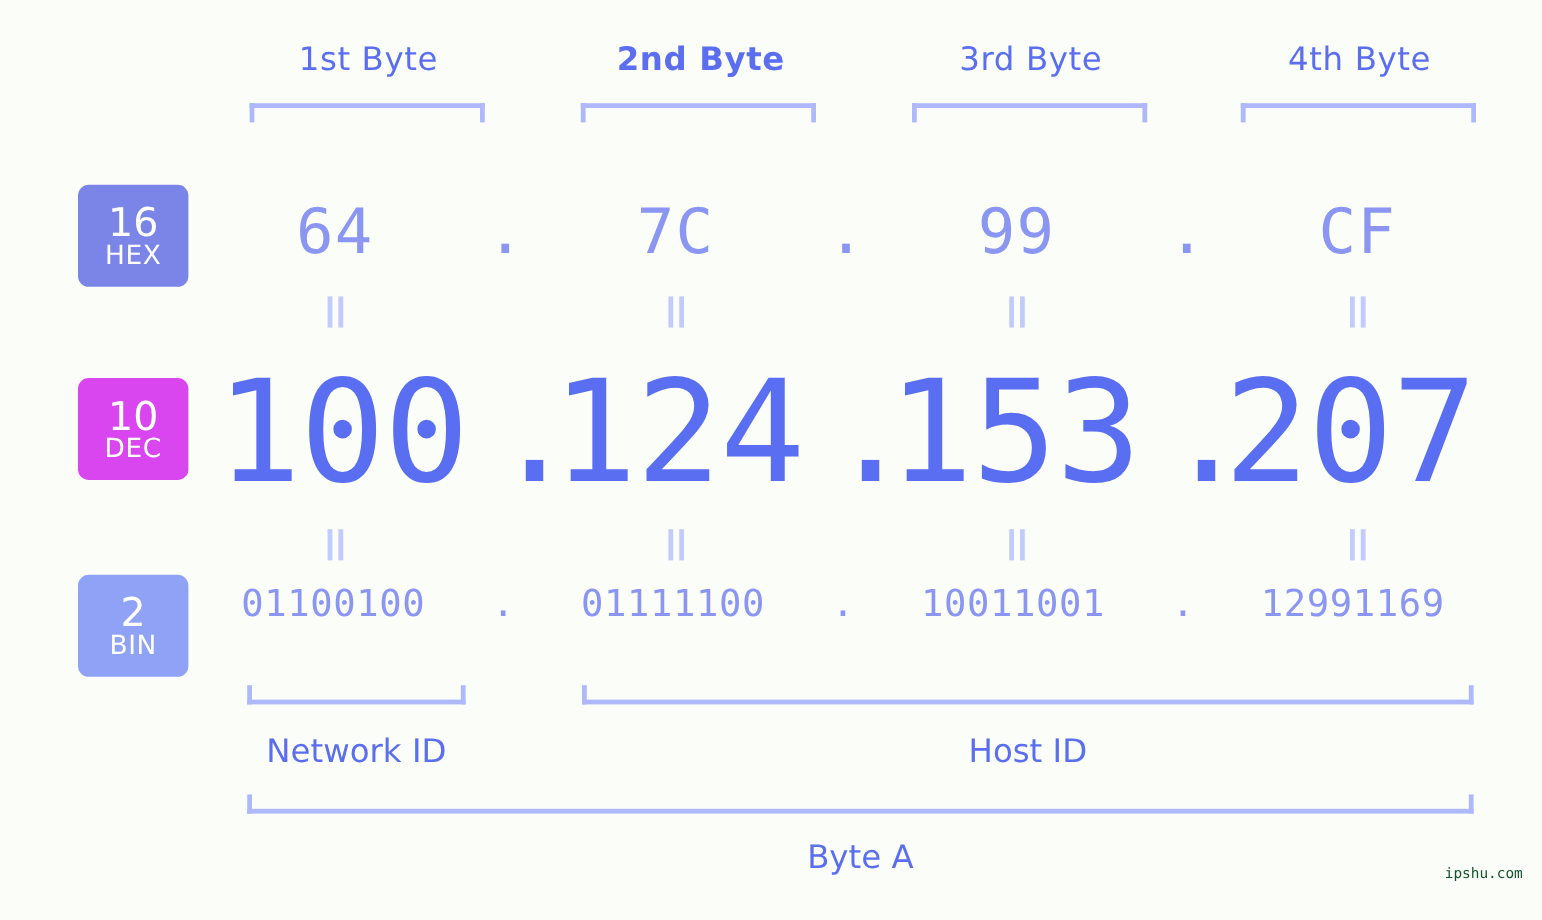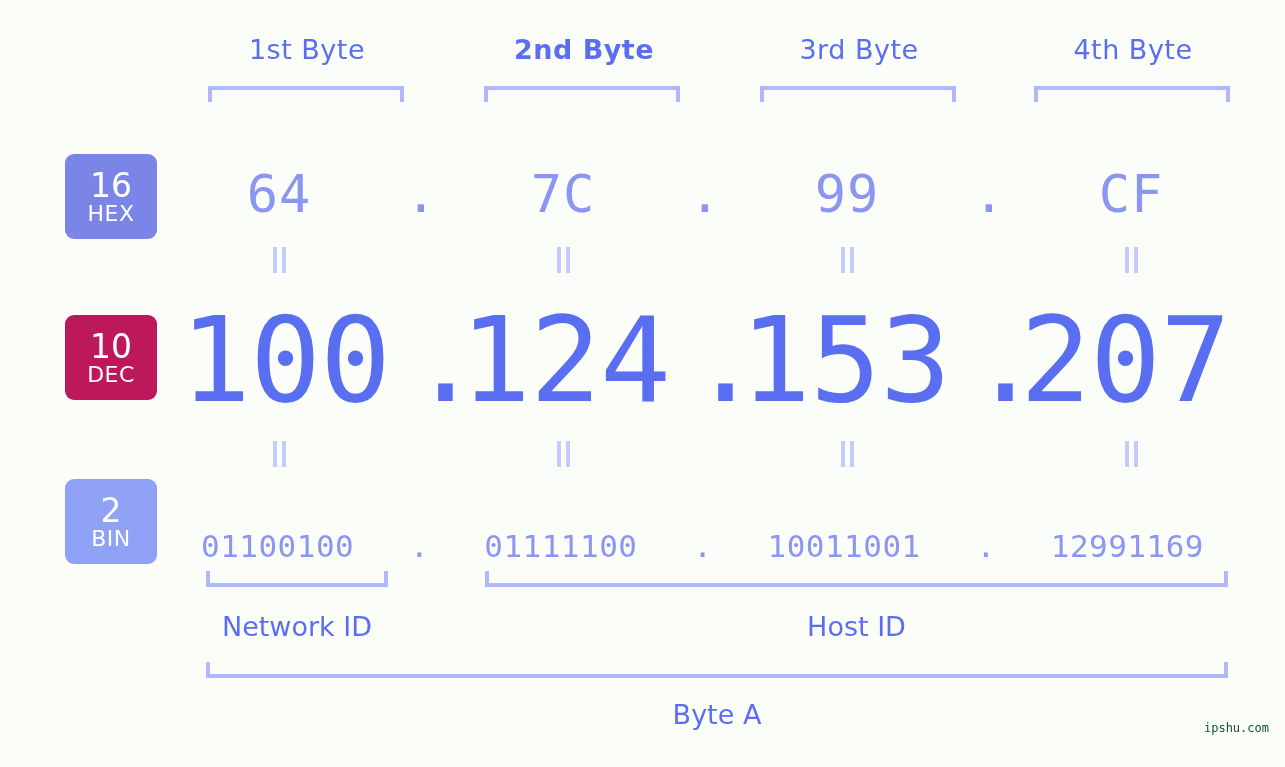--- a/index.html
+++ b/index.html
@@ -129,21 +129,21 @@
   }
   #row-dec .dot {
     width: 30px;
     font-family: "DejaVu Sans Mono", monospace;
     font-size: 118px;
     color: #5a6ef2;
     line-height: 128px;
   }
 
   
-  #row-bin { top: 516px; height: 60px; left: 150px; width: 1105px; }
+  #row-bin { top: 473px; height: 60px; left: 150px; width: 1105px; }
   #row-bin .cell {
     font-family: "DejaVu Sans Mono", monospace;
     font-size: 31px;
     color: #8b96f3;
     letter-spacing: 0.5px;
   }
   #row-bin .dot {
     width: 28px;
     font-family: "DejaVu Sans Mono", monospace;
     font-size: 31px;
@@ -237,21 +237,21 @@
     <div class="eq-gap" style="width:46px;"></div>
     <div class="eq-slot">
         <span class="eq"></span>
       </div>
     <div class="eq-gap" style="width:46px;"></div>
     <div class="eq-slot">
         <span class="eq"></span>
       </div>
   </div>
 
-  <div class="badge" id="badge-dec" style="background: #be185d;">
+  <div class="badge" id="badge-dec" style="background: #d946ef;">
     <span class="num">10</span>
     <span class="base">DEC</span>
   </div>
 
   <div class="value-row" id="row-dec">
     <div class="cell">100</div>
     <div class="dot">.</div>
     <div class="cell">124</div>
     <div class="dot">.</div>
     <div class="cell">153</div>

